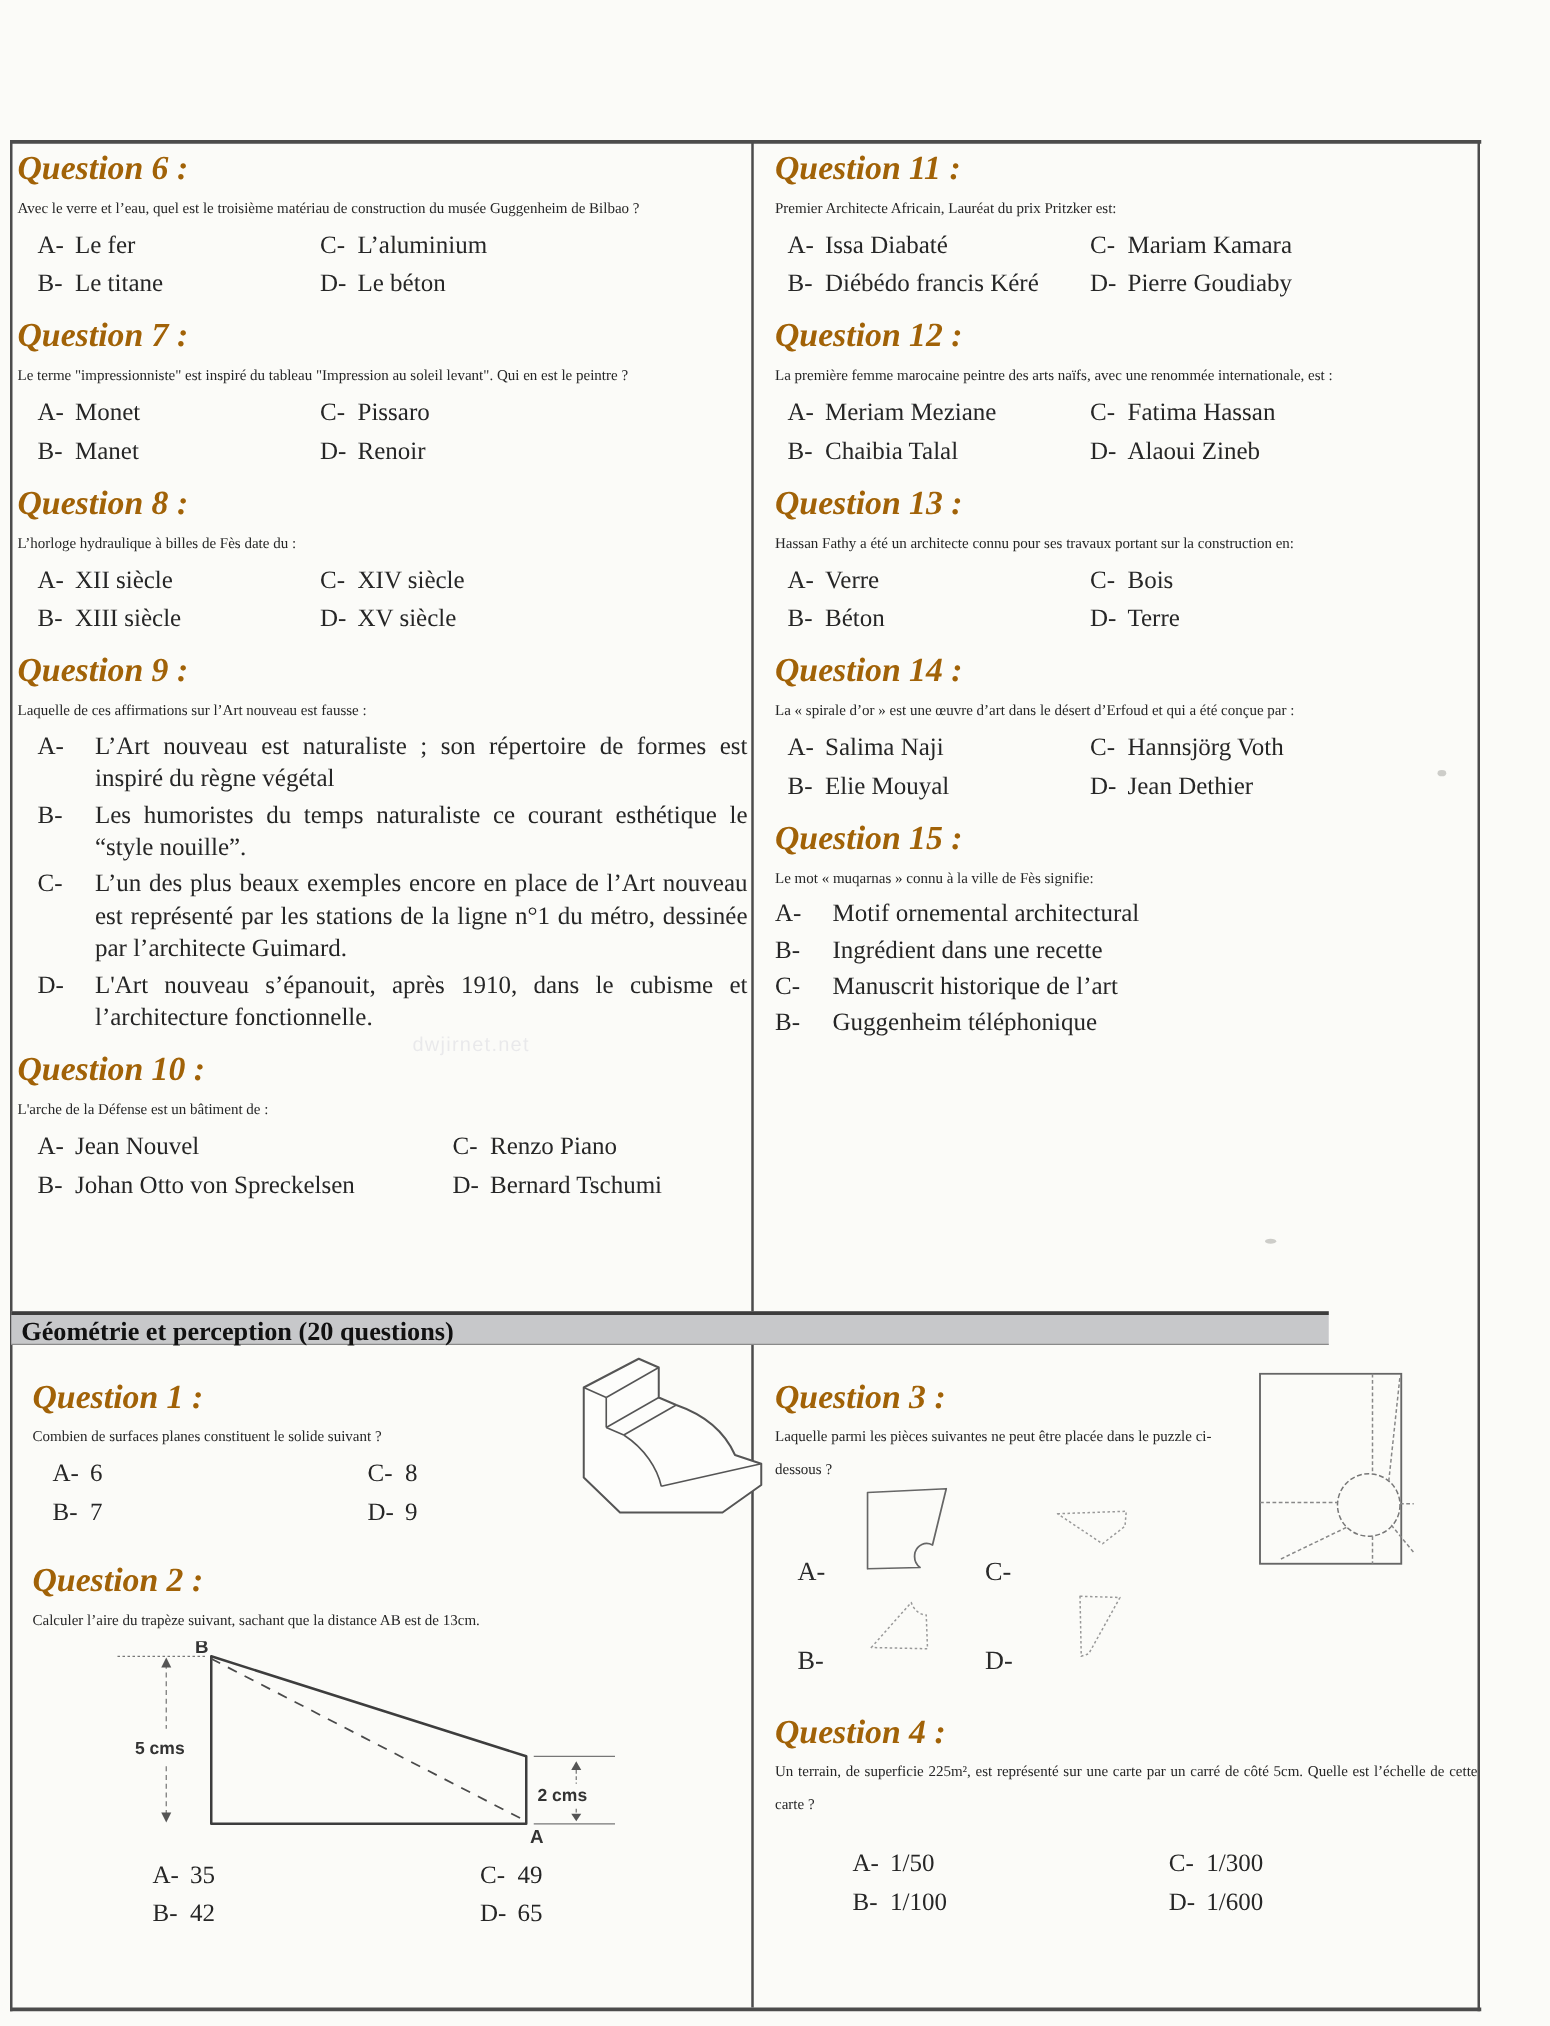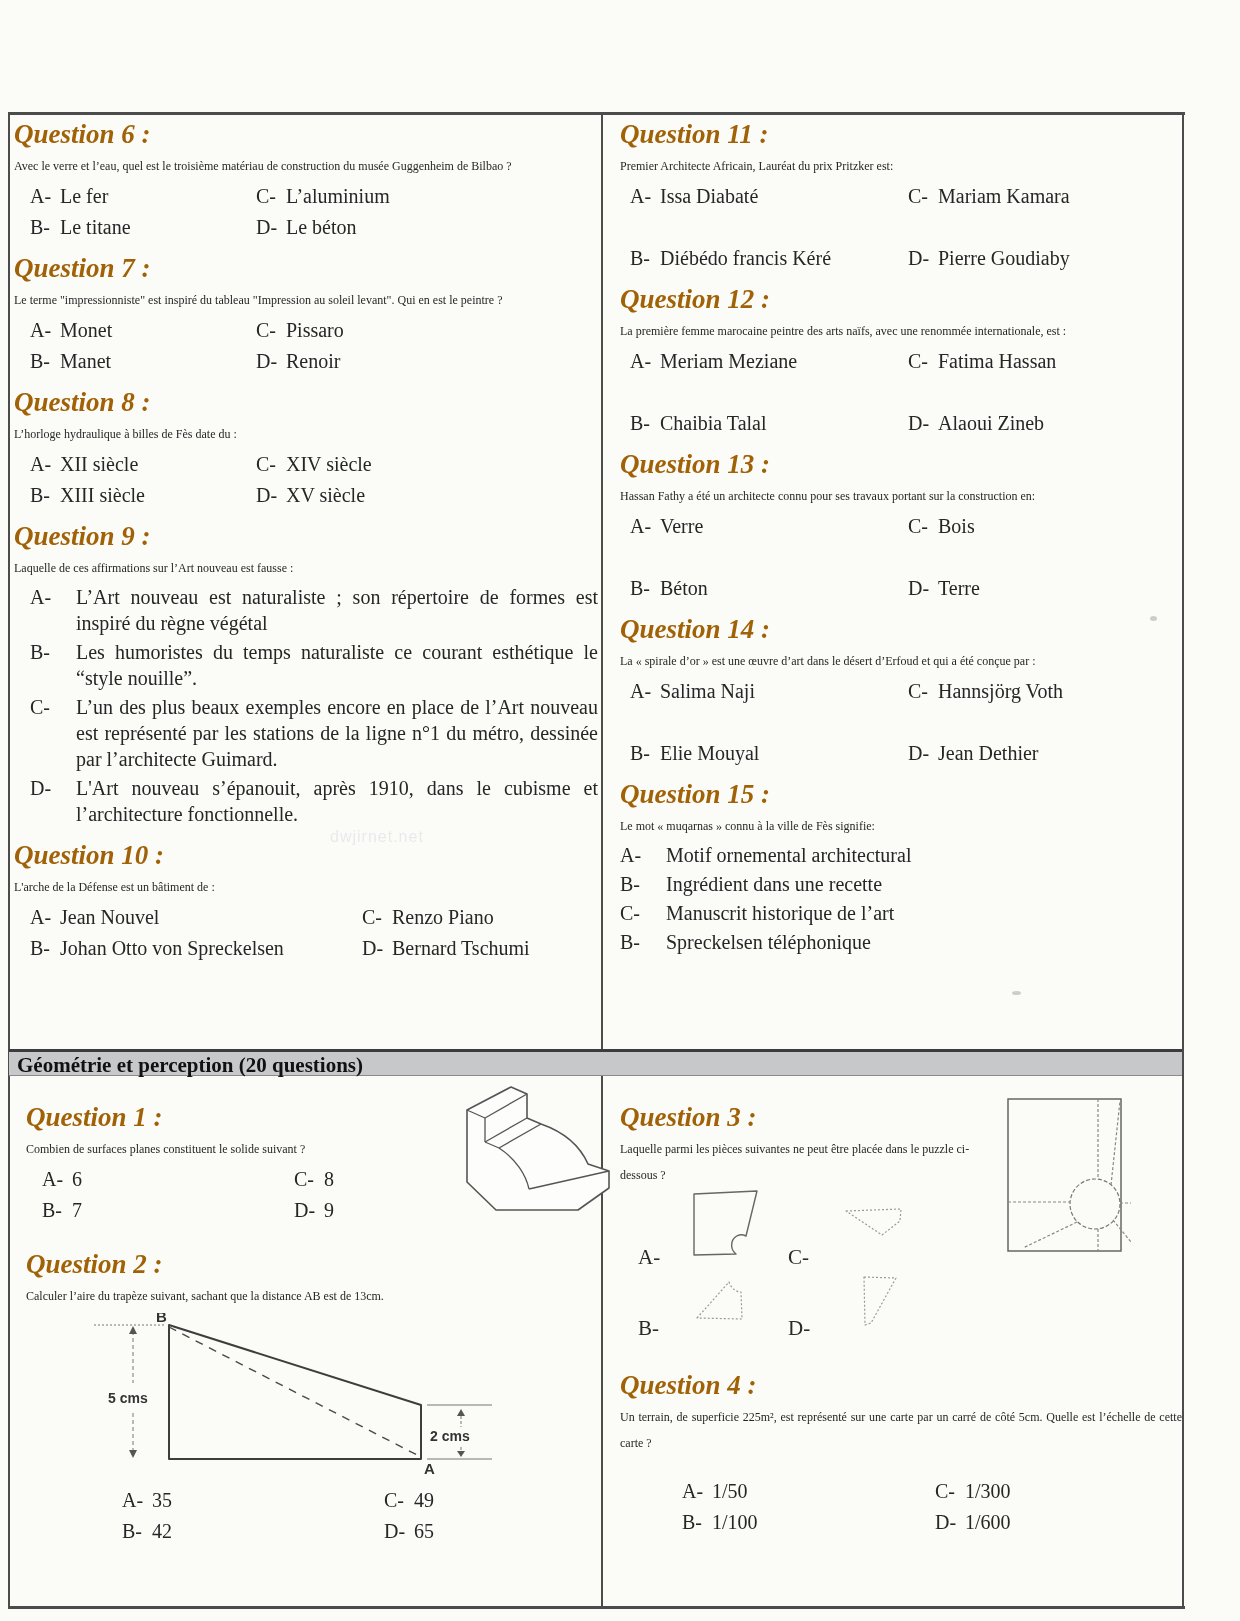--- a/index.html
+++ b/index.html
@@ -5,31 +5,31 @@
   html,body{margin:0;padding:0;background:#e8e8e6;}
   .page{position:relative;width:1240px;height:1621px;background:#fbfbf8;
         font-family:"Liberation Serif","DejaVu Serif",serif;color:#262626;overflow:hidden;}
   .border{position:absolute;background:#4c4c4c;}
   .col{position:absolute;}
   .q{margin:0 0 13px 0;}
   .q-title{font-size:27px;font-weight:bold;color:#a16207;margin:0 0 3px 0;font-style:italic;}
   .q-body{font-size:12px;line-height:26px;text-align:justify;}
   .opts{display:grid;grid-template-columns:226px auto;row-gap:5px;
         font-size:20px;line-height:26px;padding-left:16px;margin-top:4px;}
-  .opts.rcol{grid-template-columns:242px auto;padding-left:10px;gap:36px;}
+  .opts.rcol{grid-template-columns:242px auto;padding-left:10px;}
   .opts.wide{grid-template-columns:332px auto;}
   .opts.g1{grid-template-columns:252px auto;}
   .opts.g2{grid-template-columns:262px auto;padding-left:96px;margin-top:6px;}
   .opts.g4{grid-template-columns:253px auto;padding-left:62px;margin-top:22px;}
   .olt{display:inline-block;min-width:30px;}
   .optrow{display:flex;gap:12px;margin:3px 0;font-size:20px;line-height:26px;}
   .optrow .olt{flex:0 0 34px;min-width:34px;}
   .optrow .otx{text-align:justify;flex:1;}
   .optrow.flush{padding-left:0;}
-  .sectionbar{position:absolute;left:9px;top:1049px;width:1173px;height:27px;
+  .sectionbar{position:absolute;left:9px;top:1049px;width:1054px;height:27px;
         background:#c7c8ca;border-top:3px solid #3c3c3c;border-bottom:1px solid #8a8a8a;
         font-size:21px;font-weight:bold;color:#111;padding:1px 0 0 8px;box-sizing:border-box;}
   .figure{position:absolute;}
   svg text{font-family:"Liberation Sans","DejaVu Sans",sans-serif;font-weight:bold;fill:#333;}
   .pieces{position:relative;height:172px;margin-top:2px;}
   .pieces .plabel{position:absolute;font-size:21px;color:#2a2a2a;}
   .pieces svg{position:absolute;}
   .watermark{position:absolute;left:330px;top:828px;font-family:"Liberation Sans",sans-serif;
         font-size:16px;color:rgba(80,80,130,0.10);letter-spacing:1px;}
   .speck{position:absolute;background:#b9b9b5;border-radius:50%;opacity:.7;}
@@ -177,21 +177,21 @@
         <div class="optrow flush">
             <span class="olt">B-</span>
             <span class="otx">Ingrédient dans une recette</span>
           </div>
         <div class="optrow flush">
             <span class="olt">C-</span>
             <span class="otx">Manuscrit historique de l’art</span>
           </div>
         <div class="optrow flush">
             <span class="olt">B-</span>
-            <span class="otx">Spreckelsen téléphonique</span>
+            <span class="otx">Guggenheim téléphonique</span>
           </div>
       </div>
     </div>
   </div>
 
   <div class="sectionbar">Géométrie et perception (20 questions)</div>
 
   <div class="col" style="left:26px;top:1102px;width:584px;">
 
     <svg class="figure" style="left:433px;top:-19px;" width="155" height="135" viewBox="0 0 155 135">

